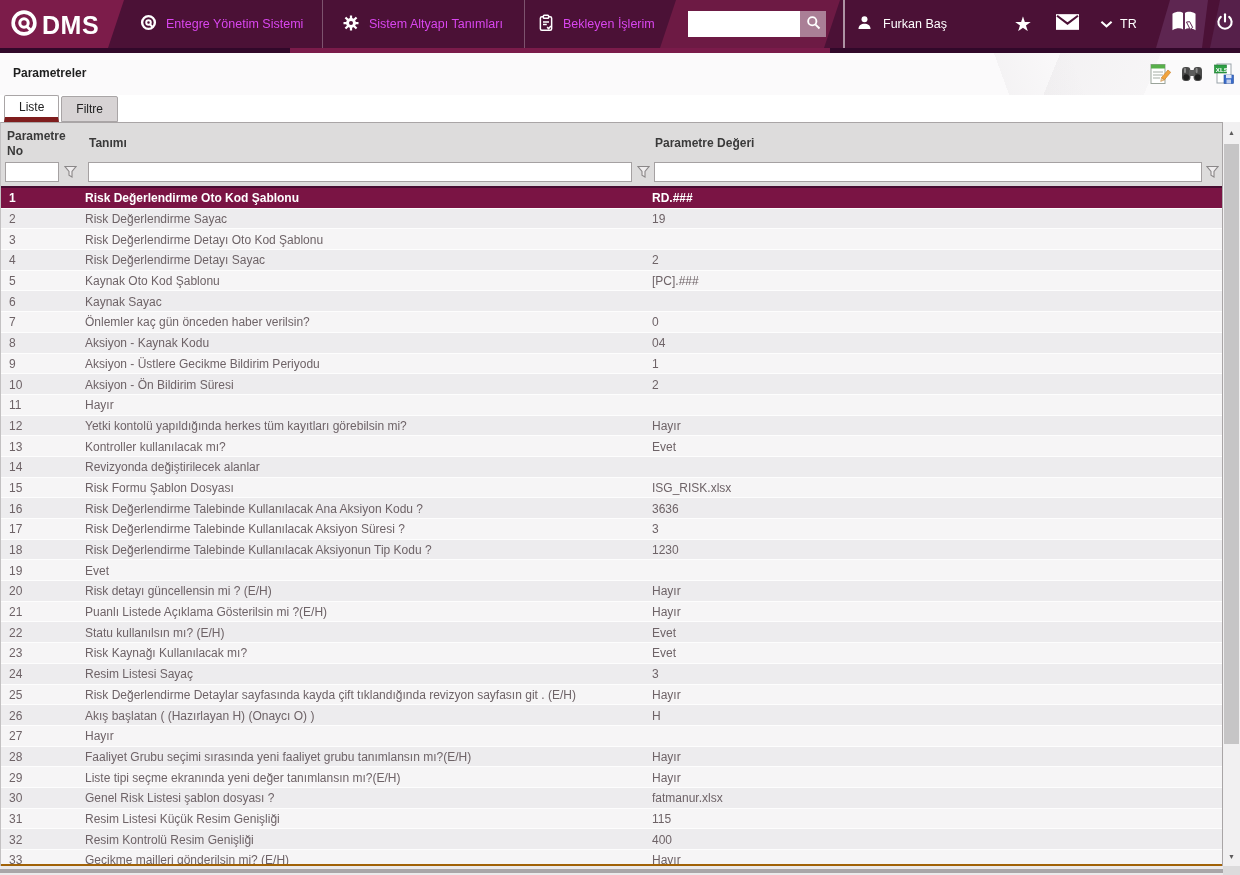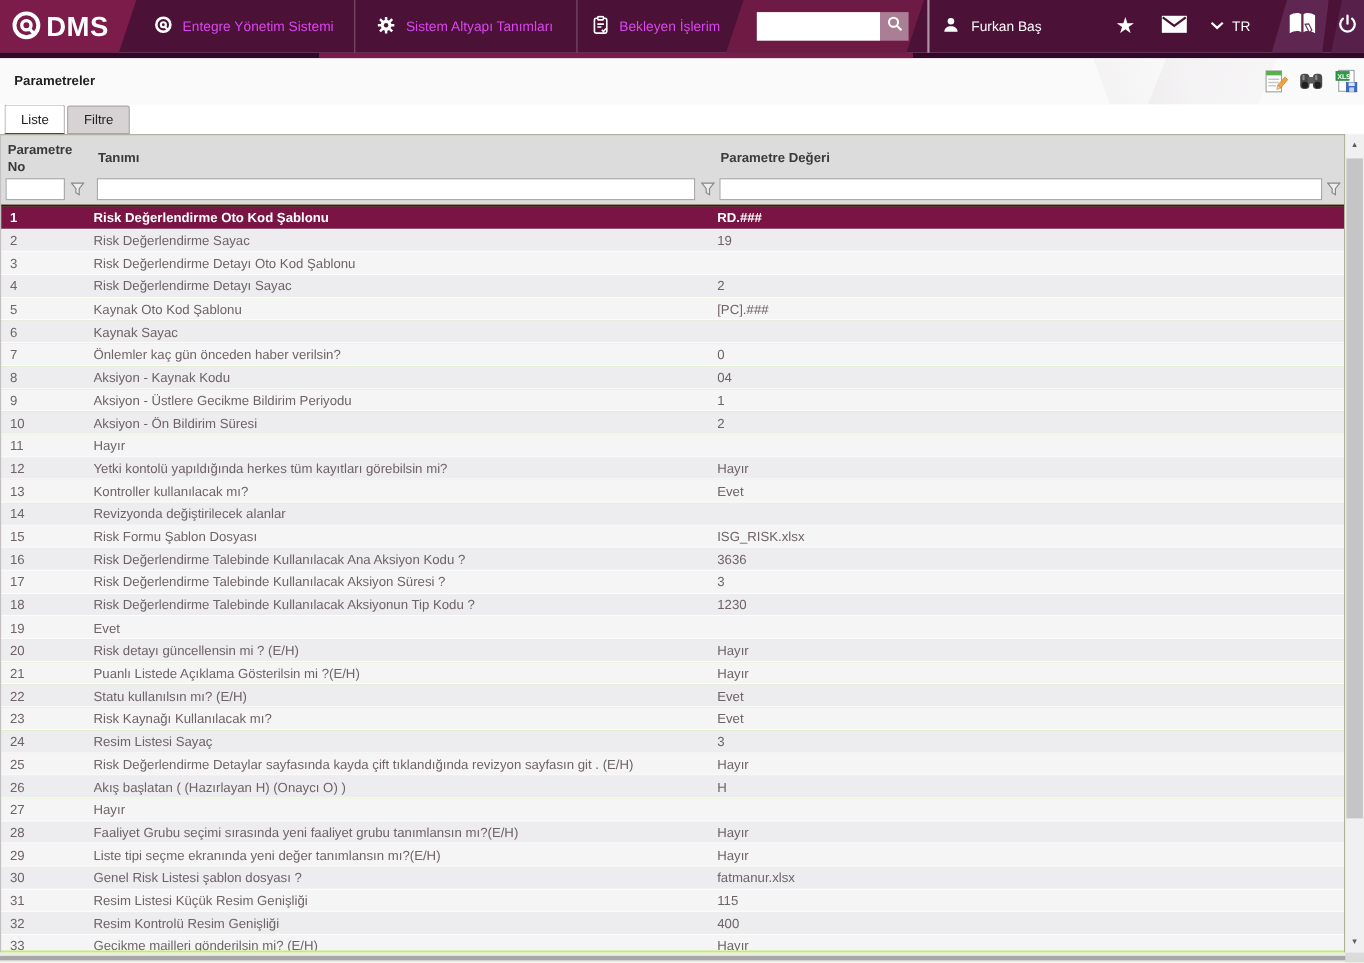--- a/index.html
+++ b/index.html
@@ -39,27 +39,27 @@
   .pagebar .deco2 { position:absolute; right:120px; top:0; width:300px; height:42px;
        background:linear-gradient(70deg, transparent 60%, rgba(120,110,118,.05) 60%, transparent 85%); }
   .page-title { position:absolute; left:13px; top:13px; font-size:12px; font-weight:bold; color:#1e1e1e; }
   .toolbar { position:absolute; top:62px; display:flex; gap:8px; left:1148px; }
   .tool { width:24px; height:24px; cursor:pointer; }
 
   
   .tabs { position:absolute; left:0; top:95px; width:1240px; height:27px; display:flex; align-items:flex-end; padding-left:4px; }
   .tab { height:26px; padding:0 14px; display:flex; align-items:center; font-size:12px; color:#222;
          border:1px solid #a9a5a6; border-radius:2px 2px 0 0; cursor:pointer; }
-  .tab.active { background:#fff; height:27px; border-bottom:1px solid #7f1d1d; position:relative; z-index:3; }
+  .tab.active { background:#fff; height:27px; border-bottom:5px solid #7f1d1d; position:relative; z-index:3; }
   .tab.inactive { background:#d7d3d4; margin-left:2px; }
 
   
   .grid { position:absolute; left:0; top:122px; width:1223px; height:744px;
           border-top:1px solid #a9a5a6; border-left:1px solid #c3c1c2; border-right:1px solid #a9a5a6;
-          background:#bef264; overflow:hidden; }
+          background:#a16207; overflow:hidden; }
   .grid-head { position:relative; width:100%; height:63px; background:#dddcdc; }
   .hcell { position:absolute; font-size:12px; font-weight:bold; color:#3a3a3a; cursor:pointer; }
   .h-no    { left:6px;  top:6px; width:74px; line-height:15px; }
   .h-tanim { left:88px; top:13px; }
   .h-deger { left:654px; top:13px; }
   .f-input { position:absolute; top:39px; height:20px; border:1px solid #a5a1a2; background:#fff;
              font-size:11px; padding:0 4px; }
   .f1 { left:4px;   width:54px; }
   .f2 { left:87px;  width:544px; }
   .f3 { left:653px; width:548px; }

